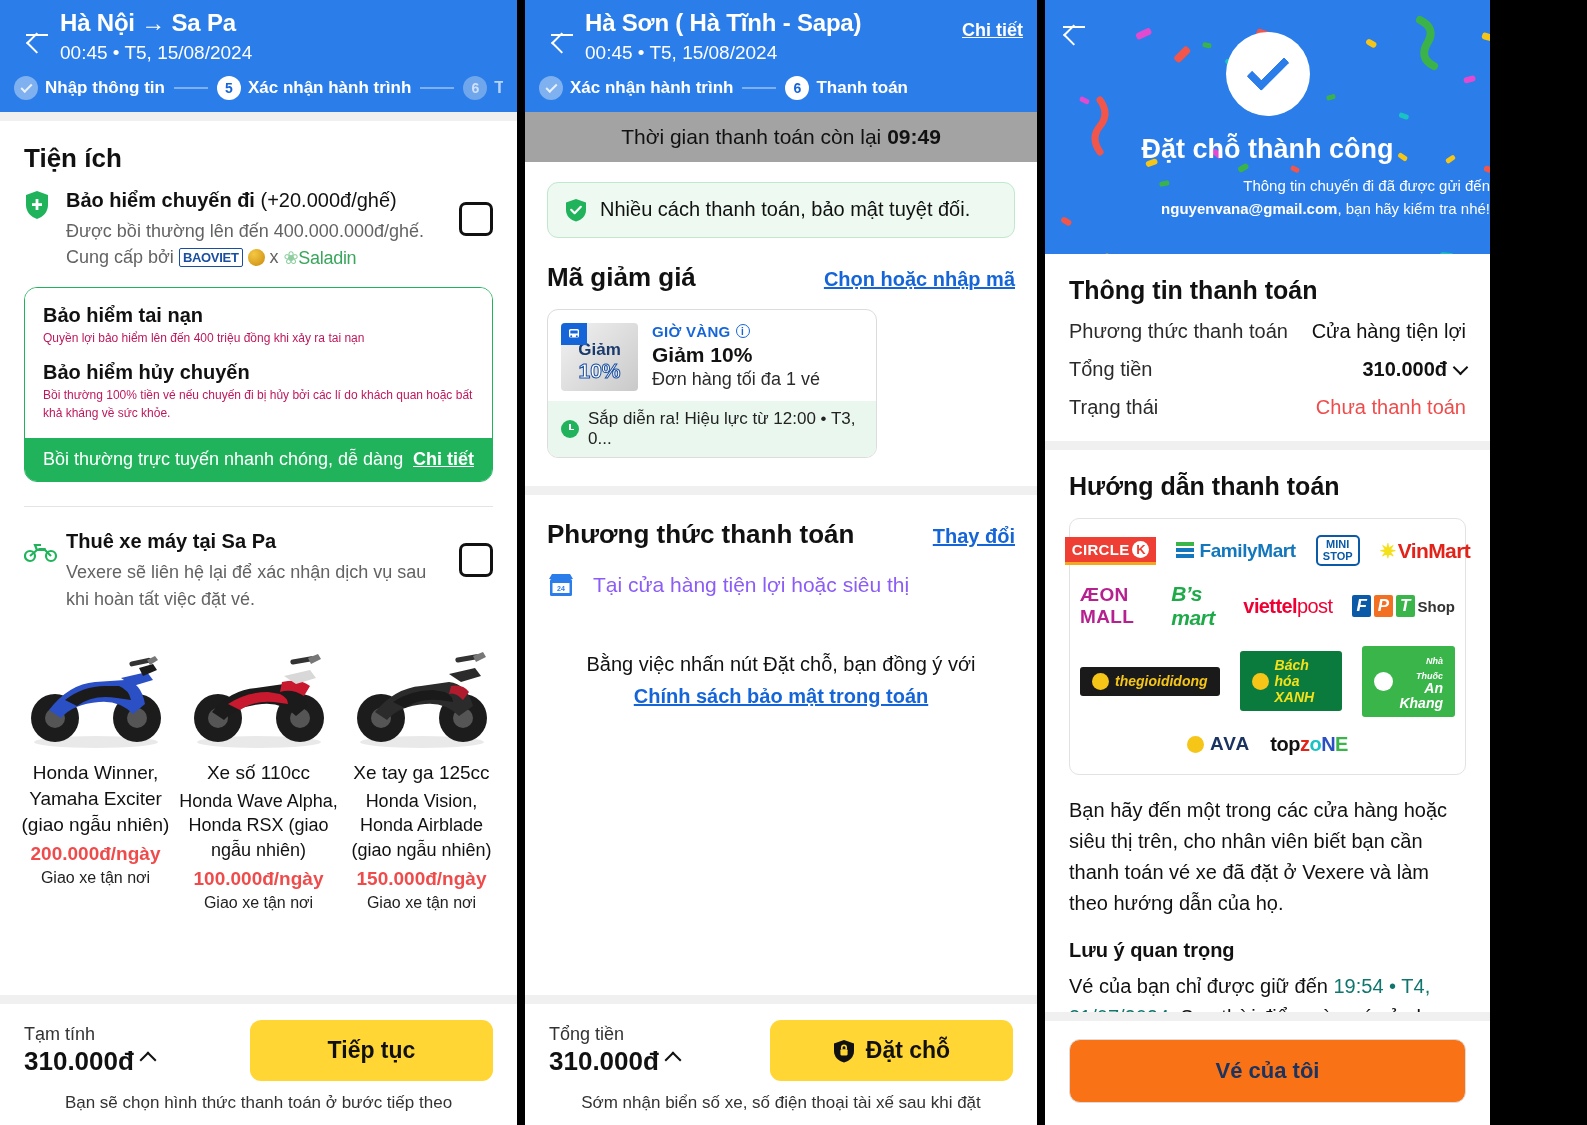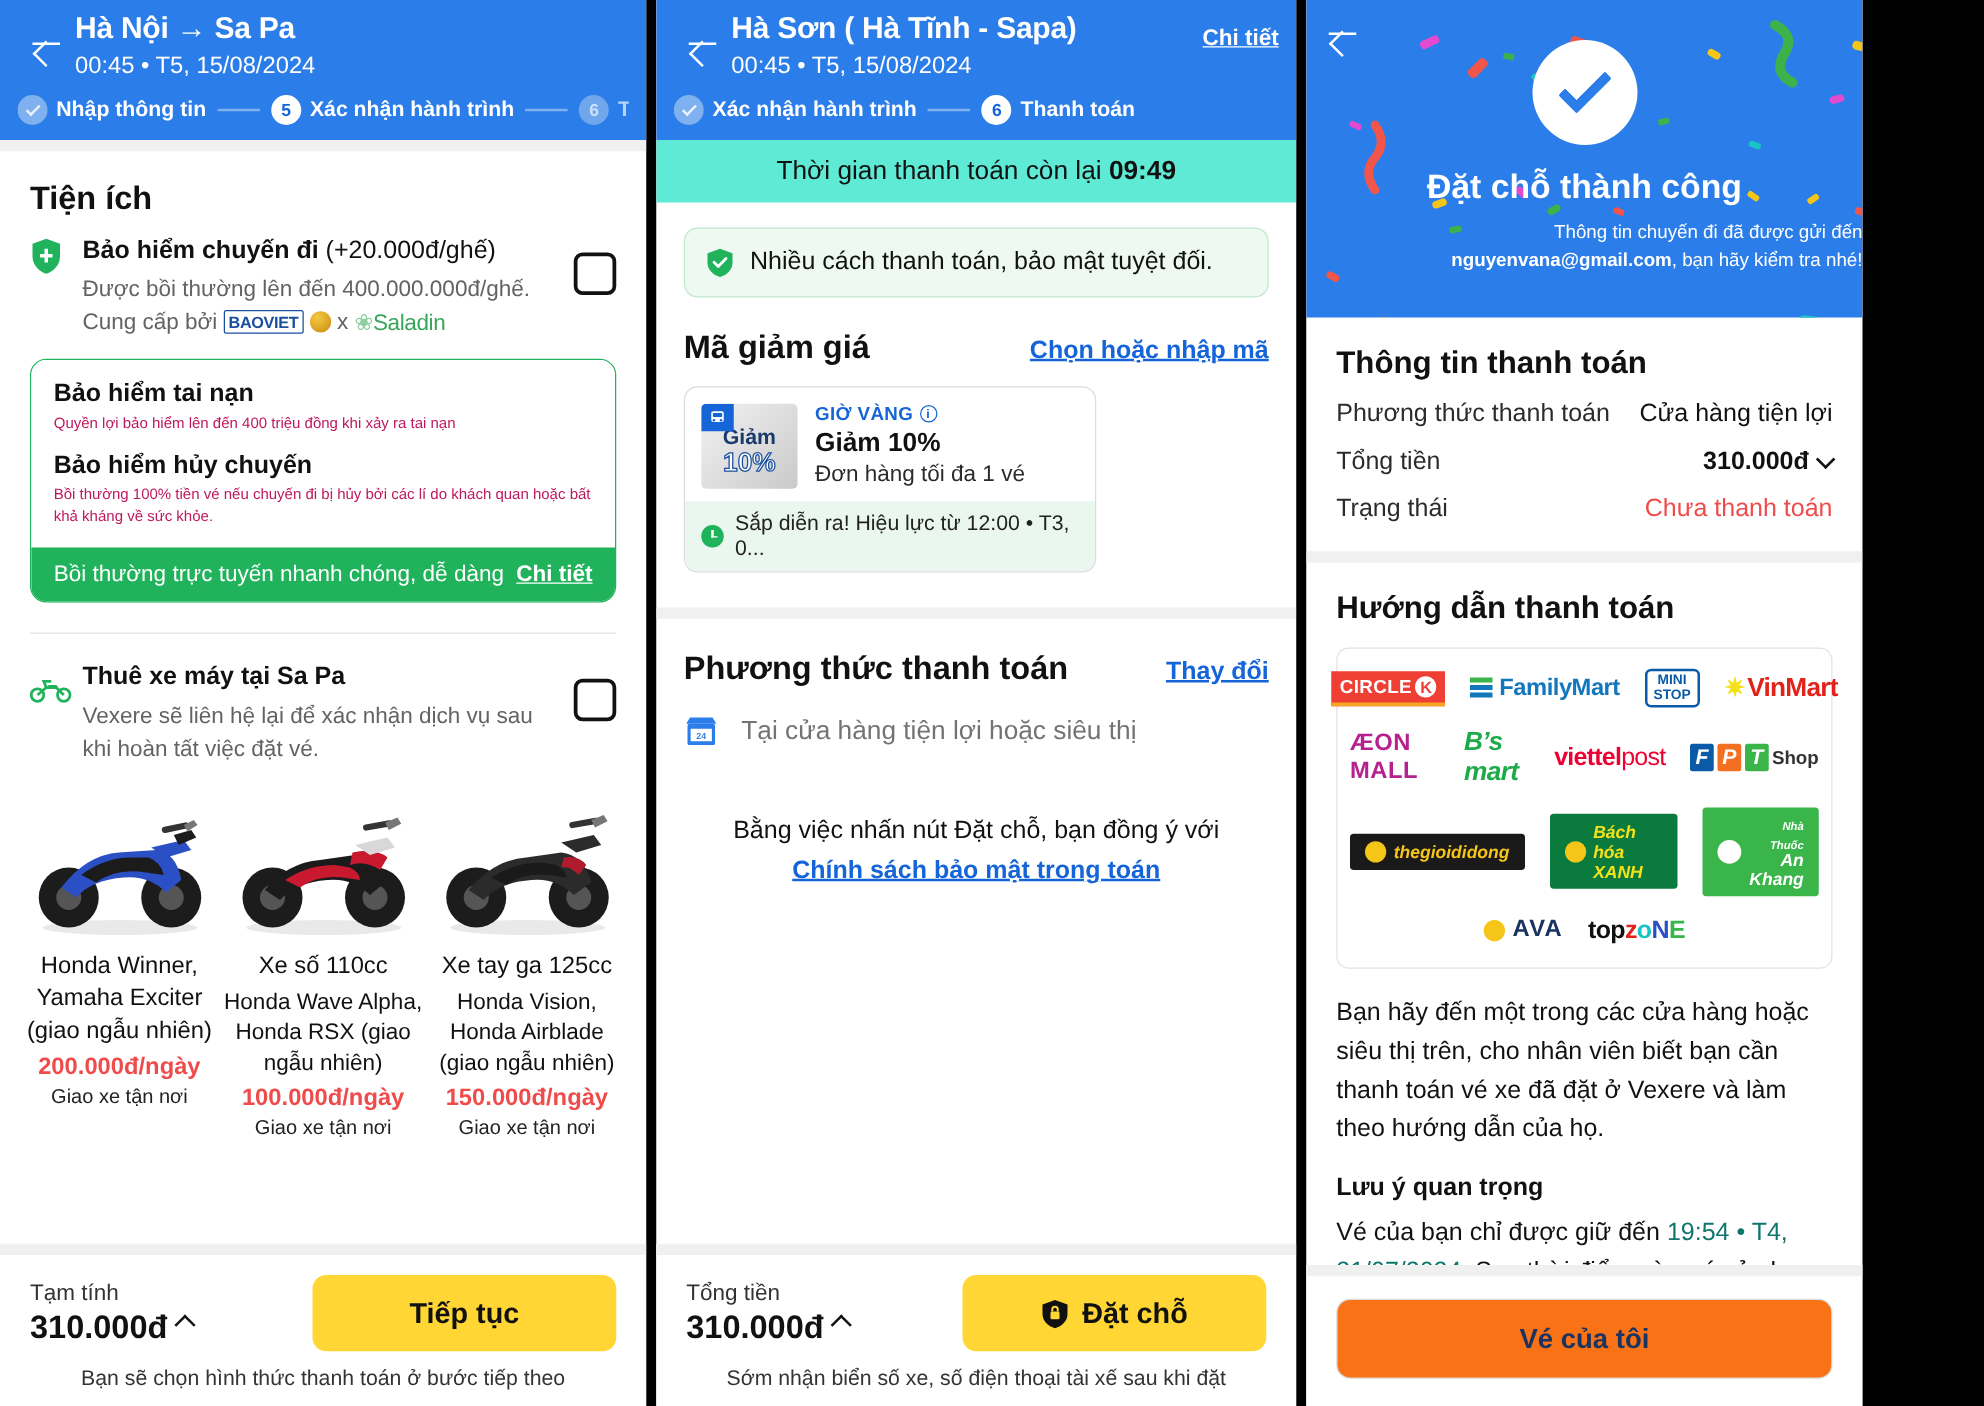--- a/index.html
+++ b/index.html
@@ -190,21 +190,21 @@
     font-size: 23px; font-weight: bold;
     border: none; border-radius: 11px;
     padding: 17px 0; width: 243px;
     display: flex; align-items: center; justify-content: center; gap: 11px;
     cursor: pointer;
   }
   .footer-note { text-align: center; font-size: 17px; color: #333; margin-top: 12px; }
 
   
   .timer-bar {
-    background: #5eead4; color: #111;
+    background: #a3a3a3; color: #111;
     text-align: center; font-size: 21px;
     padding: 13px 0; flex: 0 0 auto;
   }
   .timer-bar b { font-weight: bold; }
   .notice {
     margin: 20px 22px 0 22px;
     background: #eefaf1; border: 1px solid #bfe8cd;
     border-radius: 11px; padding: 15px 17px;
     display: flex; align-items: center; gap: 13px;
     font-size: 20px; color: #111;
@@ -246,21 +246,21 @@
     font-size: 17px; color: #222;
   }
   .clock-ico { width: 18px; height: 18px; border-radius: 50%; background: #21b35c; position: relative; flex: 0 0 18px; }
   .clock-ico::before { content:""; position:absolute; left:8px; top:4px; width:1.8px; height:6px; background:#fff;}
   .clock-ico::after { content:""; position:absolute; left:8px; top:9px; width:5px; height:1.8px; background:#fff;}
   .big-sep { height: 9px; background: #f0f0f0; margin-top: 28px; }
   .pay-row { display: flex; align-items: center; gap: 18px; padding: 22px 22px 0 22px; }
   .store-ico {
     width: 28px; height: 26px; flex: 0 0 28px; position: relative;
   }
-  .pay-label { font-size: 21px; color: #737373; }
+  .pay-label { font-size: 21px; color: #8b5cf6; }
   .agree { text-align: center; margin-top: 50px; font-size: 20px; color: #111; line-height: 1.6; }
   .agree a { color: #1565d8; font-weight: bold; text-decoration: underline; cursor: pointer; }
 
   
   .succ-hdr {
     background: #2b7de9; position: relative; overflow: hidden;
     flex: 0 0 auto; padding: 18px 0 34px 0;
   }
   .succ-back { position: absolute; left: 16px; top: 14px; z-index: 5; cursor:pointer; }
   .succ-check {

